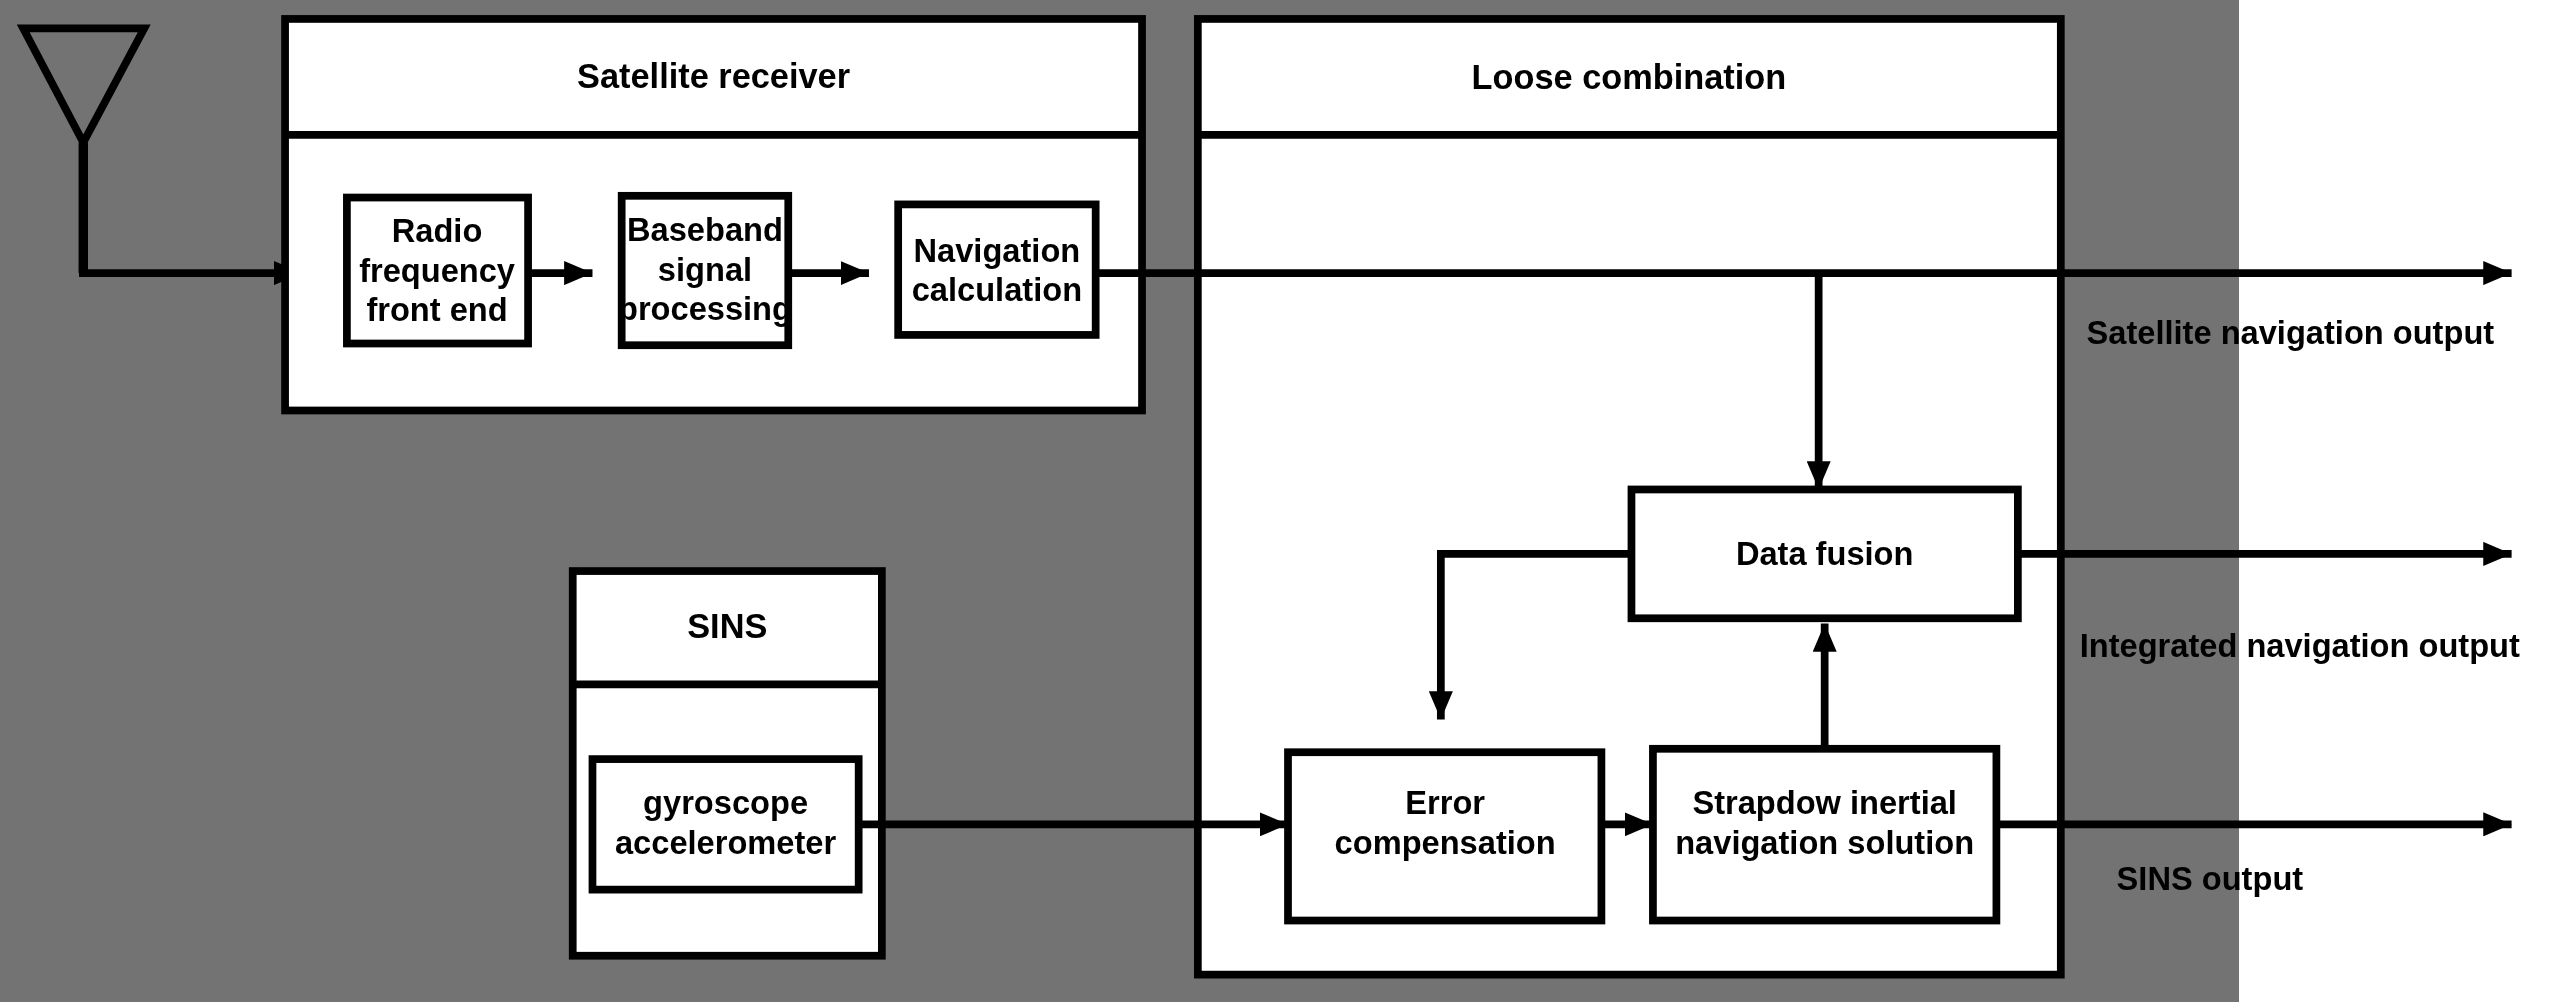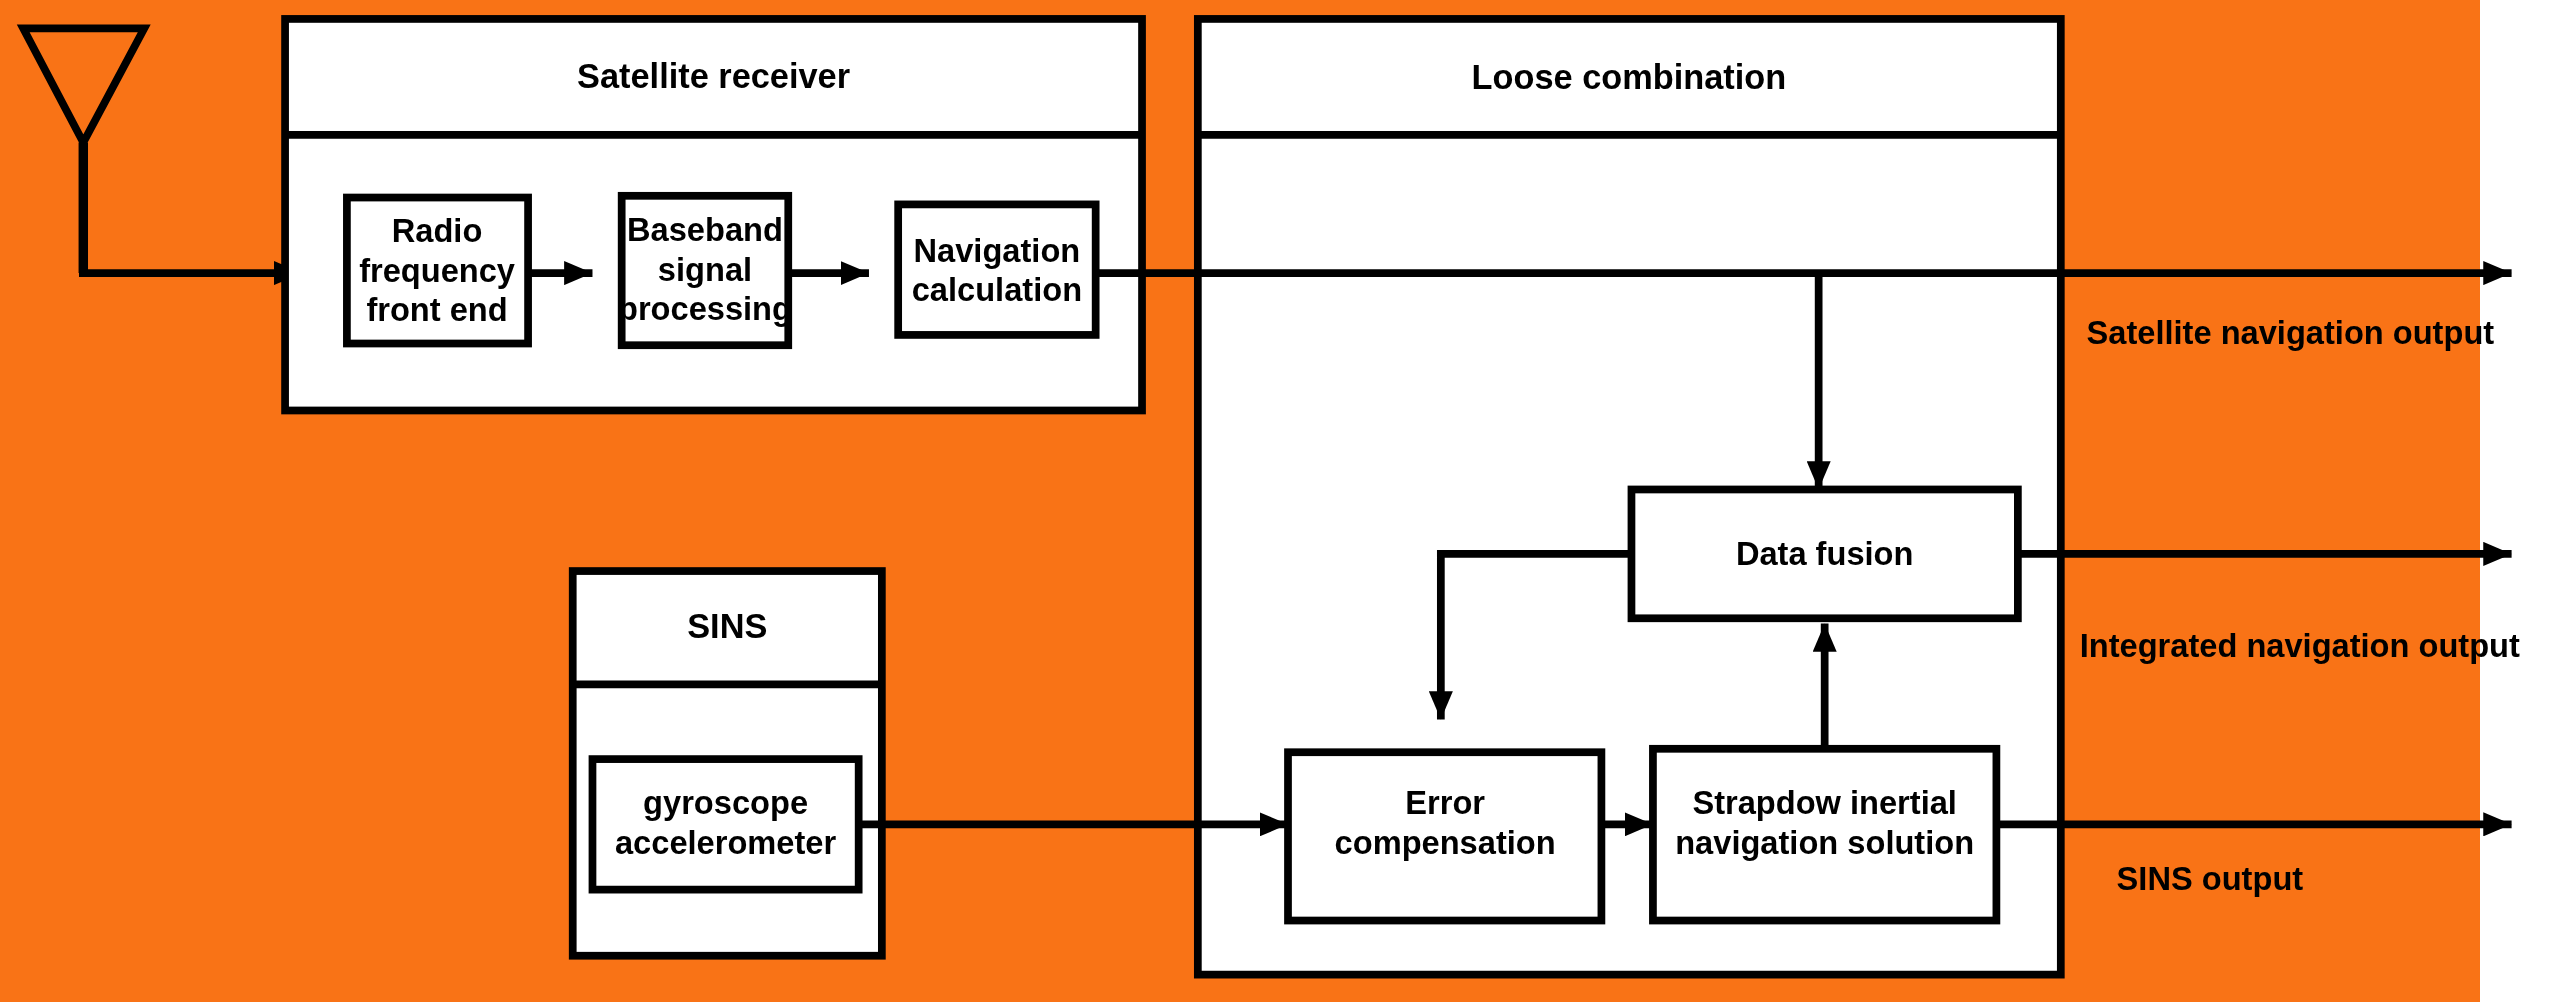--- a/index.html
+++ b/index.html
@@ -8,23 +8,23 @@
     background: #ffffff;
   }
   body {
     width: 2576px;
     height: 1003px;
     font-family: "Liberation Sans", "DejaVu Sans", sans-serif;
     overflow: hidden;
   }
   #diagram-root {
     position: relative;
-    width: 2480px;
+    width: 2239px;
     height: 1003px;
-    background: #f97316;
+    background: #737373;
   }
   svg.diagram {
     display: block;
     width: 2576px;
     height: 1003px;
   }
   .stroke {
     fill: none;
     stroke: #000000;
     stroke-linecap: butt;

